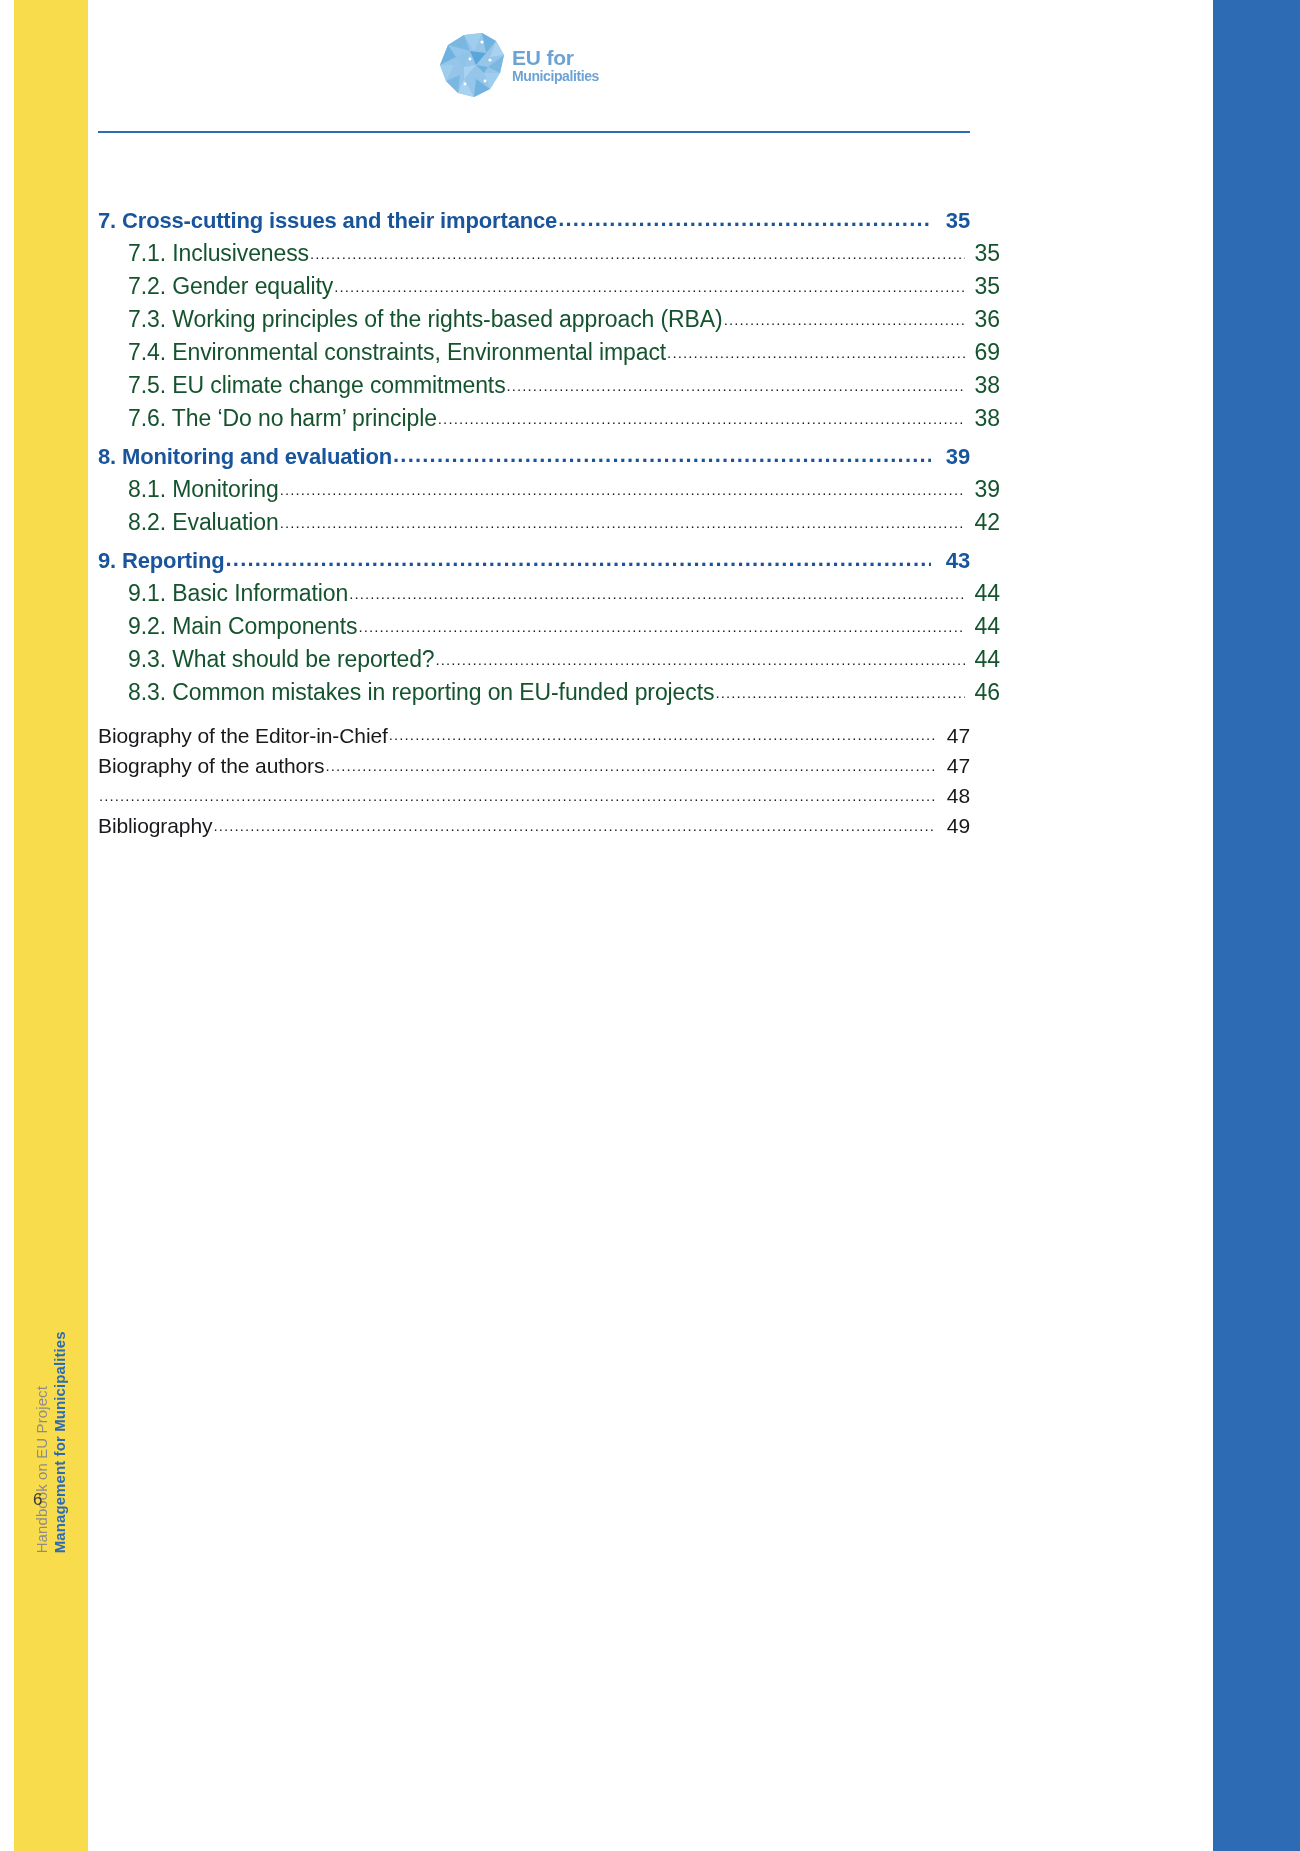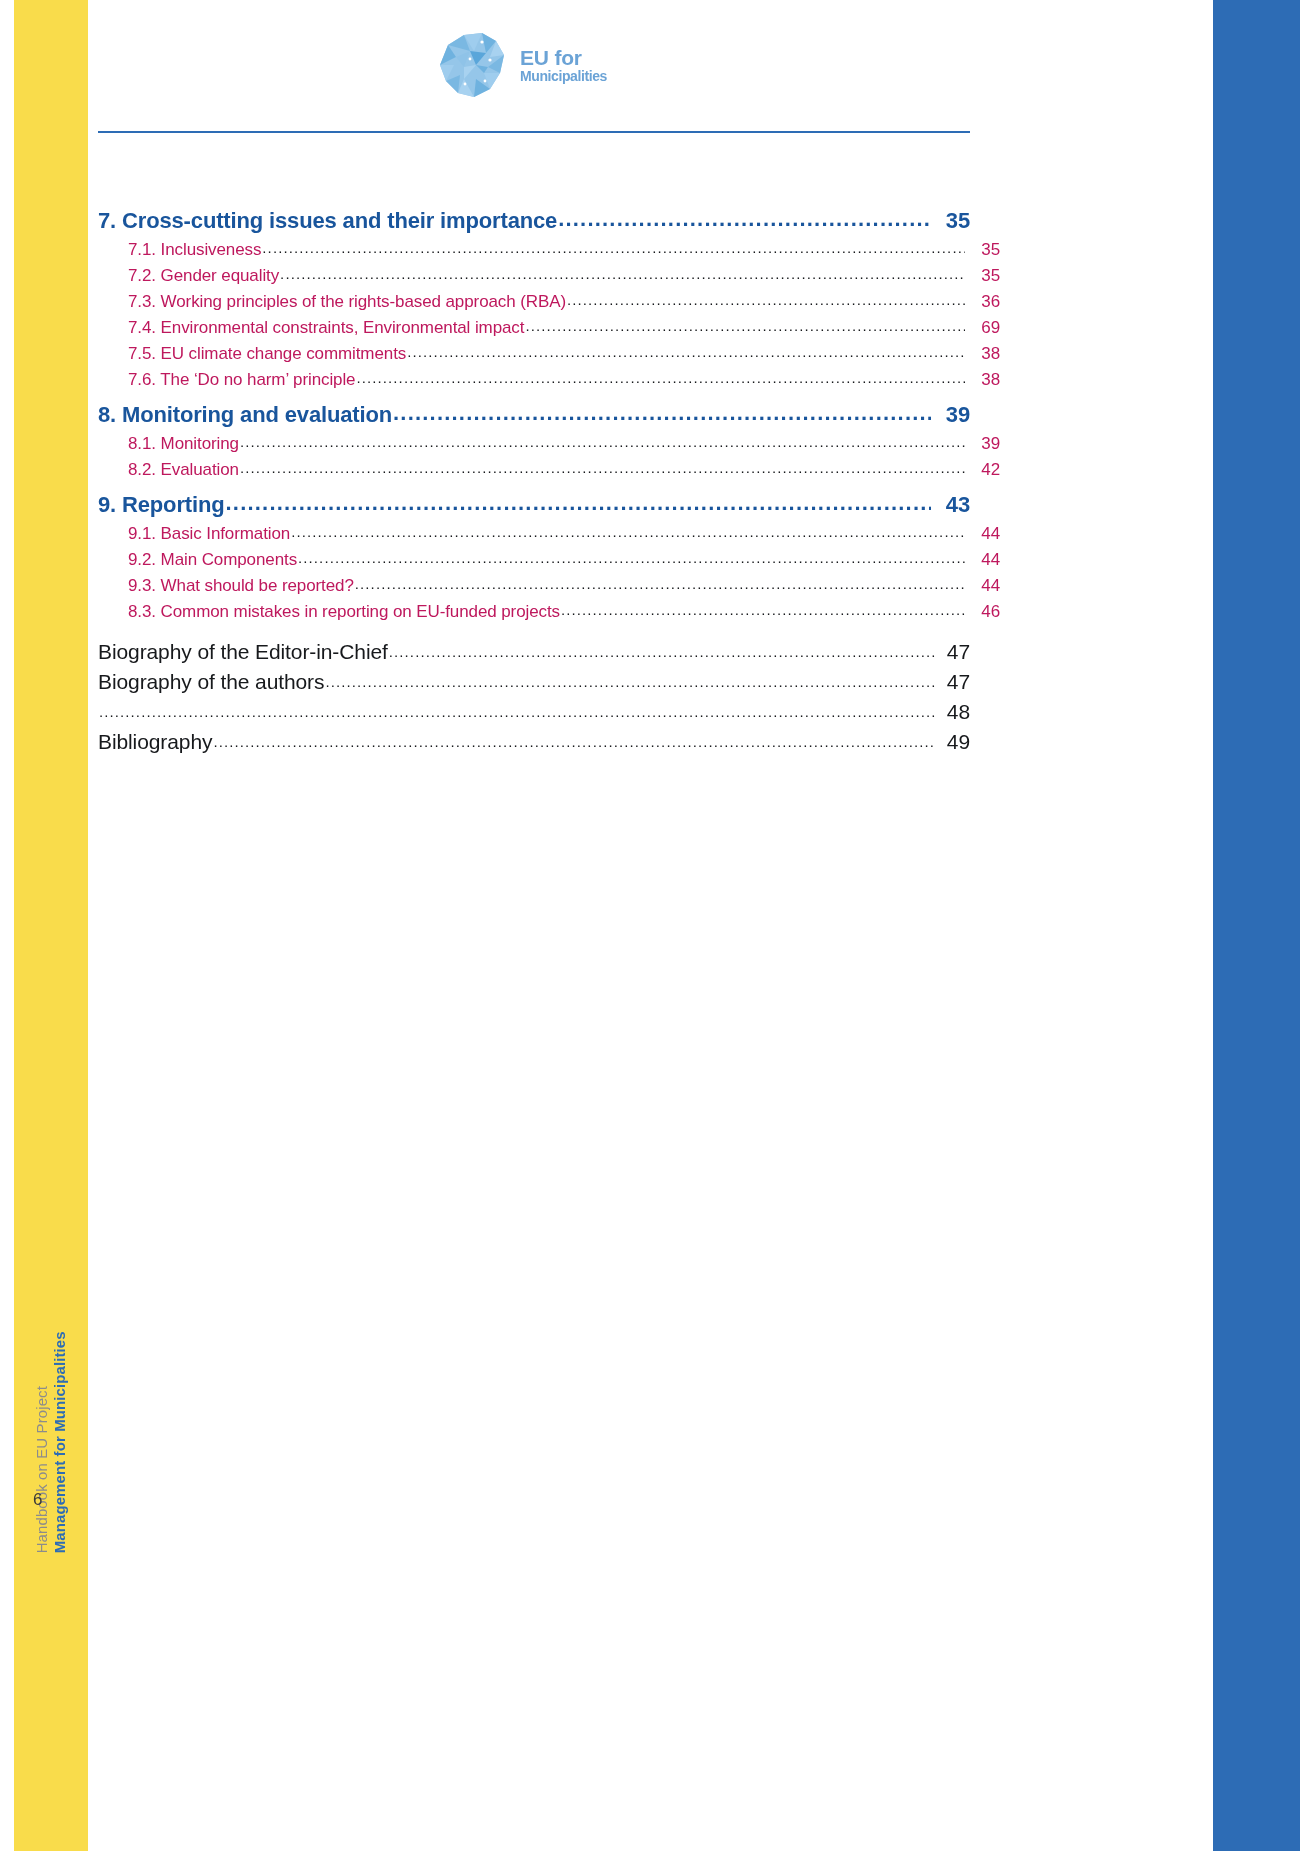--- a/index.html
+++ b/index.html
@@ -88,21 +88,20 @@
 
   
   #logo-block {
     position: absolute;
     left: 430px;
     top: 28px;
     width: 230px;
     height: 76px;
     display: flex;
     align-items: center;
-    gap: 8px;
   }
   #logo-mark {
     width: 82px;
     height: 74px;
     flex: none;
   }
   #logo-text {
     display: flex;
     flex-direction: column;
     line-height: 1.02;
@@ -182,23 +181,23 @@
   }
   .lvl1 .toc-page { min-width: 38px; }
 
   
   .lvl2 {
     padding-left: 30px;
     margin-bottom: 6px;
   }
   .lvl2 .toc-label,
   .lvl2 .toc-page {
-    font-size: 17px;
+    font-size: 23px;
     font-weight: normal;
-    color: #be185d;
+    color: #14532d;
     letter-spacing: -0.1px;
   }
   .lvl2 .toc-leader {
     color: #17191c;
     font-size: 15px;
     letter-spacing: 1.1px;
   }
   .lvl2 .toc-page { min-width: 34px; }
 
   
@@ -214,21 +213,21 @@
   }
   .lvl0 .toc-leader {
     color: #17191c;
     font-size: 15px;
     letter-spacing: 1.1px;
   }
   .lvl0 .toc-page { min-width: 34px; }
 
   
   .gap-before { margin-top: 12px; }
-  .gap-before-lg { margin-top: 18px; }
+  .gap-before-lg { margin-top: 18px; align-items: center; }
 </style>
 </head>
 <body>
 
 <div id="page">
 
   <div id="left-band"></div>
   <div id="right-band"></div>
   <div id="sheet"></div>
 

